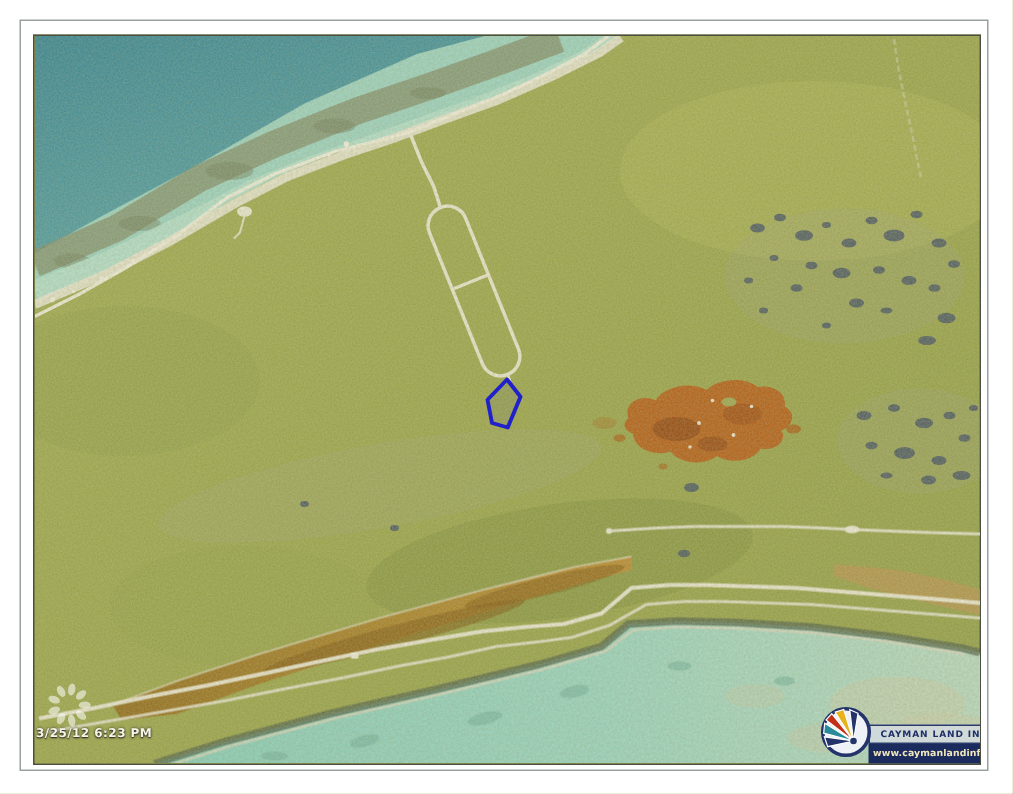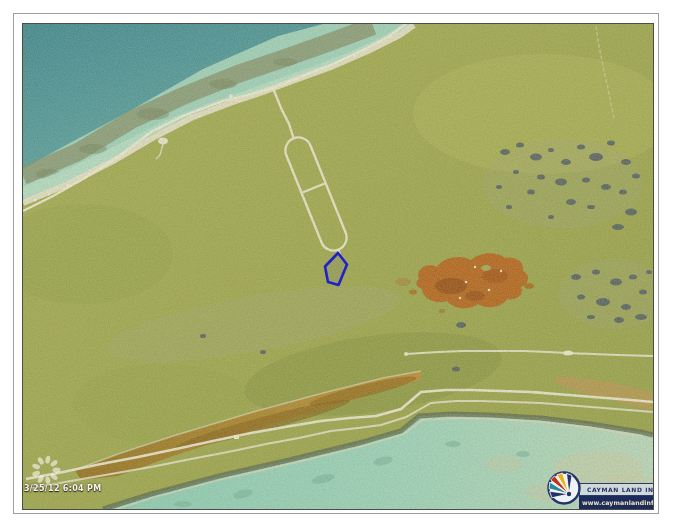--- a/index.html
+++ b/index.html
@@ -244,21 +244,21 @@
         <ellipse transform="rotate(80) translate(10.5 0)" rx="4" ry="2.4"></ellipse>
         <ellipse transform="rotate(120) translate(10.5 0)" rx="4" ry="2.4"></ellipse>
         <ellipse transform="rotate(160) translate(10.5 0)" rx="4" ry="2.4"></ellipse>
         <ellipse transform="rotate(200) translate(10.5 0)" rx="4" ry="2.4"></ellipse>
         <ellipse transform="rotate(240) translate(10.5 0)" rx="4" ry="2.4"></ellipse>
         <ellipse transform="rotate(280) translate(10.5 0)" rx="4" ry="2.4"></ellipse>
         <ellipse transform="rotate(320) translate(10.5 0)" rx="4" ry="2.4"></ellipse>
       </g>
     </svg>
 
-    <div class="stamp">3/25/12 6:04 PM</div>
+    <div class="stamp">3/25/12 6:23 PM</div>
 
     <div class="brand">
       <svg class="fan" viewBox="-18 -19 36 38">
         <circle cx="0" cy="0" r="15.5" fill="#eef2f6" stroke="#24346a" stroke-width="2.4"></circle>
         <g stroke="#ffffff" stroke-width="0.8">
           <path d="M5,6 L-12.2,9.8 L-14.4,3.2 Z" fill="#24346a"></path>
           <path d="M5,6 L-14.9,0.8 L-14.2,-5.9 Z" fill="#2a8a9a"></path>
           <path d="M5,6 L-13.3,-8 L-9.5,-12.2 Z" fill="#c23018"></path>
           <path d="M5,6 L-7.2,-13.2 L-1.5,-15 Z" fill="#e8b21c"></path>
           <path d="M5,6 L2.5,-14.8 L8,-12.5 Z" fill="#24346a"></path>

